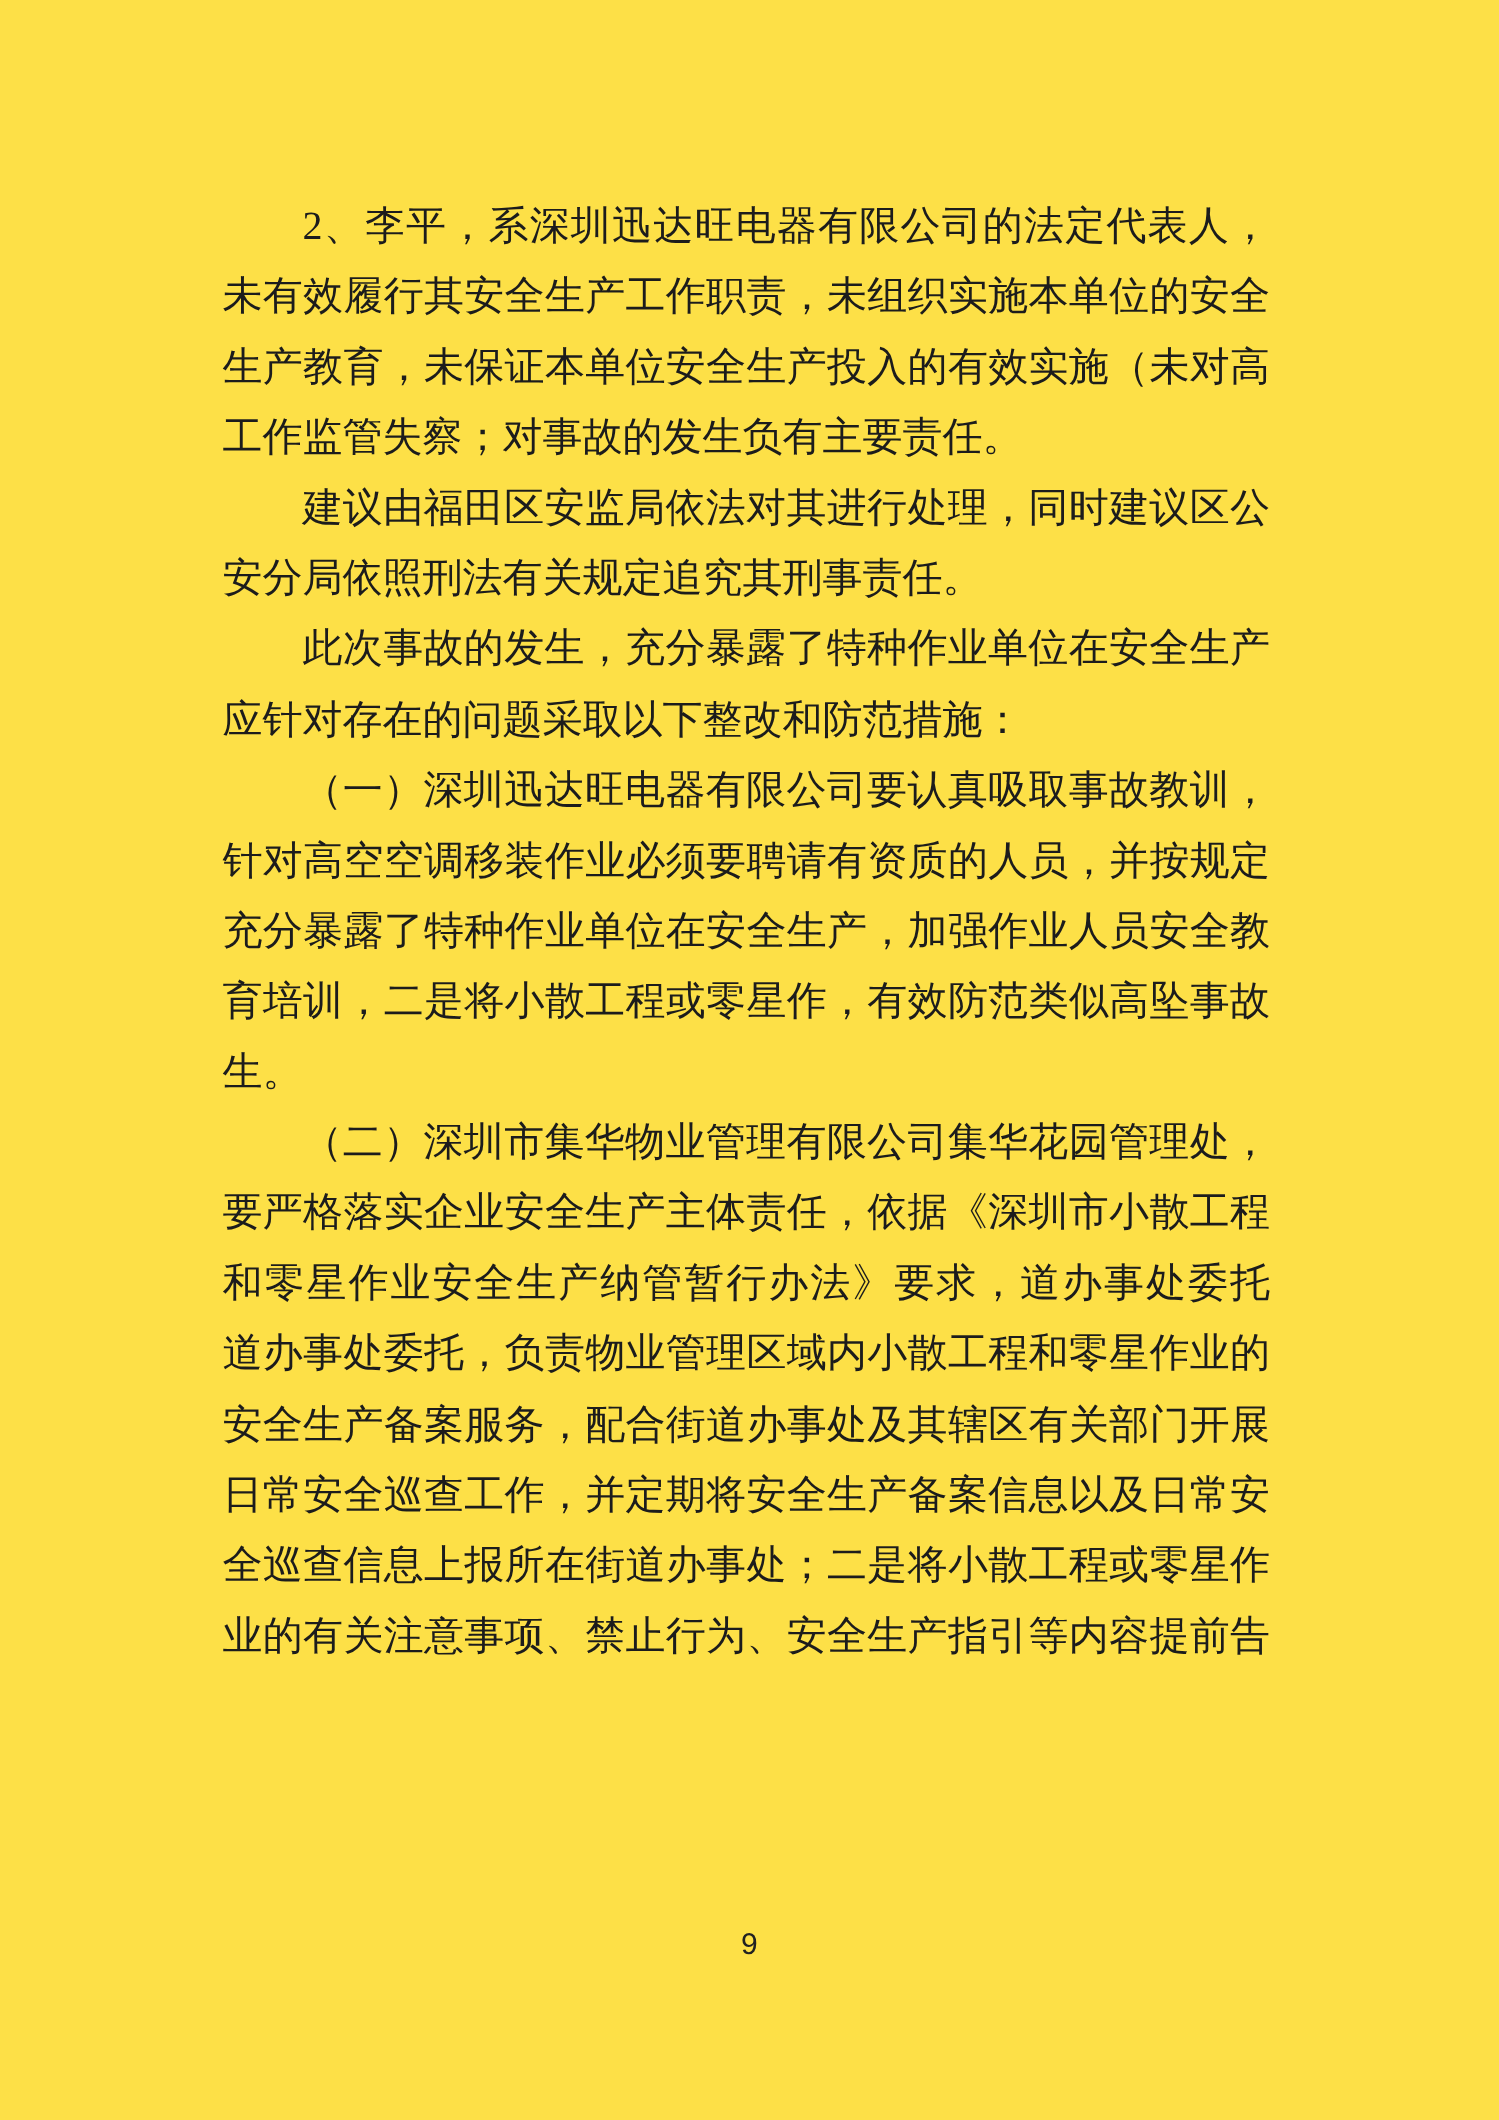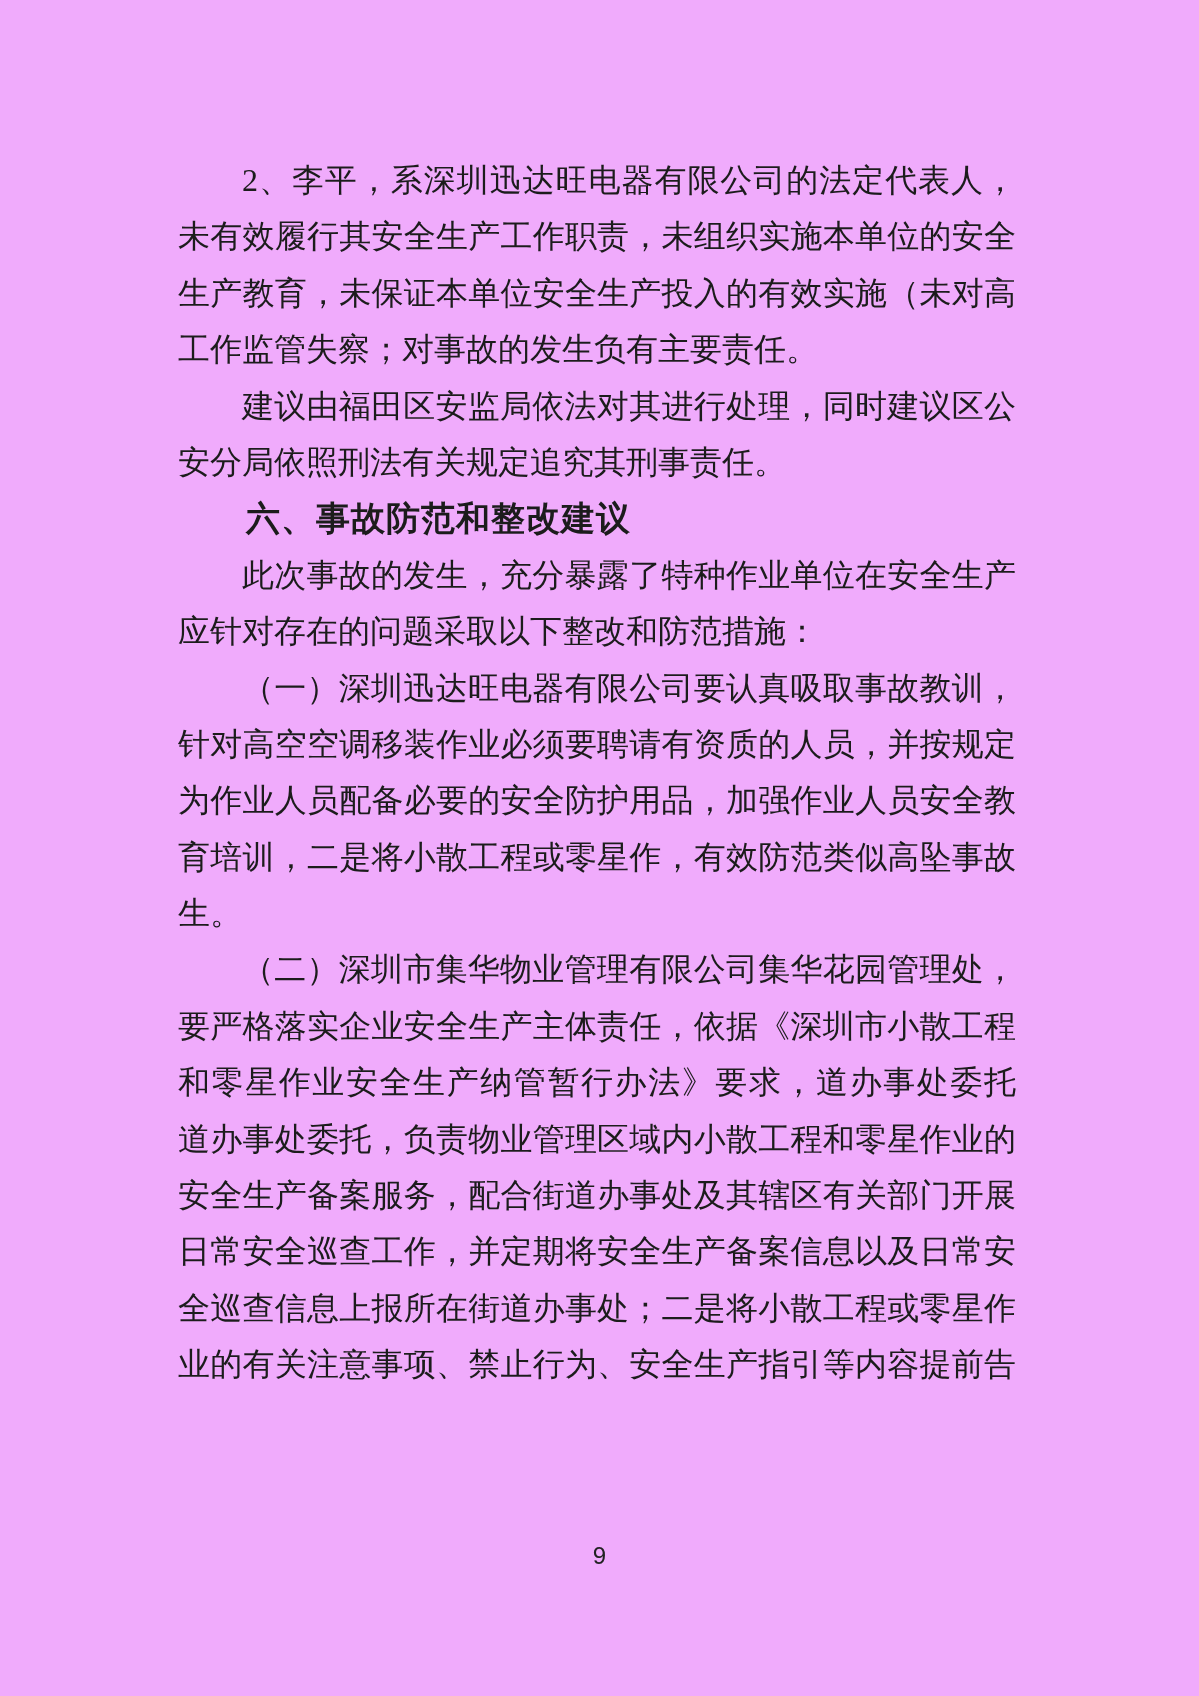--- a/index.html
+++ b/index.html
@@ -4,21 +4,21 @@
 <style>
   html, body {
     margin: 0;
     padding: 0;
     background: #ffffff;
   }
   .page {
     position: relative;
     width: 1199px;
     height: 1696px;
-    background: #f0abfc;
+    background: #fde047;
     font-family: "Liberation Serif", "DejaVu Serif", serif;
     color: #1c1c1c;
     overflow: hidden;
   }
   .doc {
     position: absolute;
     left: 178px;
     top: 152px;
     width: 838px;
   }
@@ -62,26 +62,25 @@
 <body>
 
 <div class="page">
   <div class="doc">
     <div class="ln ind j">2、李平，系深圳迅达旺电器有限公司的法定代表人，</div>
     <div class="ln j">未有效履行其安全生产工作职责，未组织实施本单位的安全</div>
     <div class="ln j">生产教育，未保证本单位安全生产投入的有效实施（未对高</div>
     <div class="ln">工作监管失察；对事故的发生负有主要责任。</div>
     <div class="ln ind j">建议由福田区安监局依法对其进行处理，同时建议区公</div>
     <div class="ln">安分局依照刑法有关规定追究其刑事责任。</div>
-    <div class="ln heading ind">六、事故防范和整改建议</div>
     <div class="ln ind j">此次事故的发生，充分暴露了特种作业单位在安全生产</div>
     <div class="ln">应针对存在的问题采取以下整改和防范措施：</div>
     <div class="ln ind j">（一）深圳迅达旺电器有限公司要认真吸取事故教训，</div>
     <div class="ln j">针对高空空调移装作业必须要聘请有资质的人员，并按规定</div>
-    <div class="ln j">为作业人员配备必要的安全防护用品，加强作业人员安全教</div>
+    <div class="ln j">充分暴露了特种作业单位在安全生产，加强作业人员安全教</div>
     <div class="ln j">育培训，二是将小散工程或零星作，有效防范类似高坠事故发</div>
     <div class="ln">生。</div>
     <div class="ln ind j">（二）深圳市集华物业管理有限公司集华花园管理处，</div>
     <div class="ln j">要严格落实企业安全生产主体责任，依据《深圳市小散工程</div>
     <div class="ln j">和零星作业安全生产纳管暂行办法》要求，道办事处委托</div>
     <div class="ln j">道办事处委托，负责物业管理区域内小散工程和零星作业的</div>
     <div class="ln j">安全生产备案服务，配合街道办事处及其辖区有关部门开展</div>
     <div class="ln j">日常安全巡查工作，并定期将安全生产备案信息以及日常安</div>
     <div class="ln j">全巡查信息上报所在街道办事处；二是将小散工程或零星作</div>
     <div class="ln j">业的有关注意事项、禁止行为、安全生产指引等内容提前告</div>

